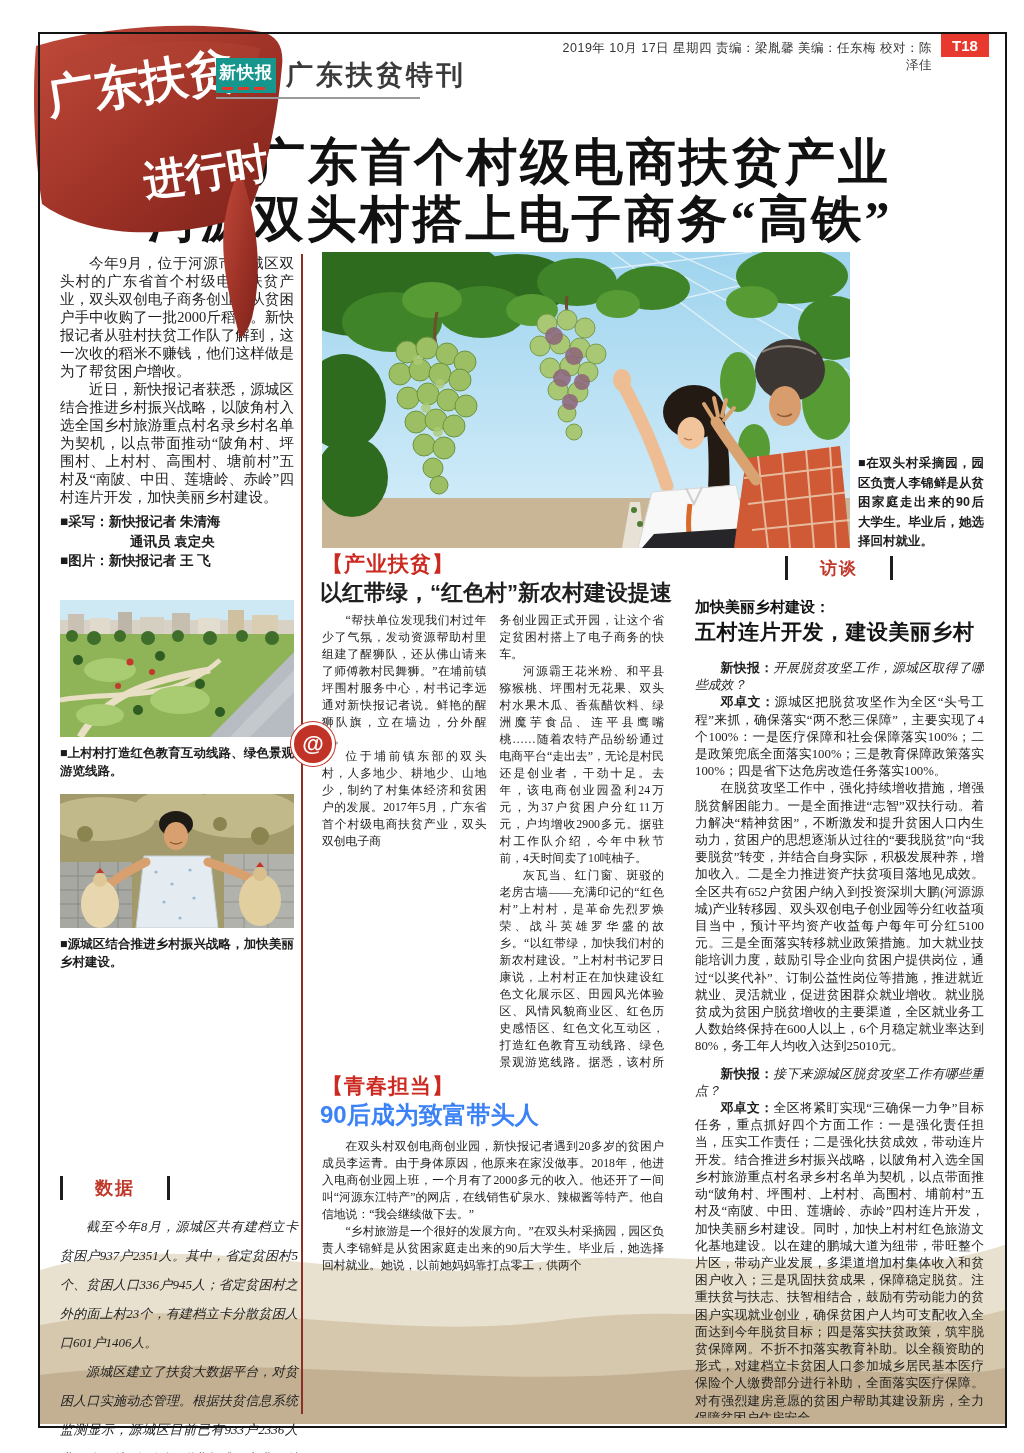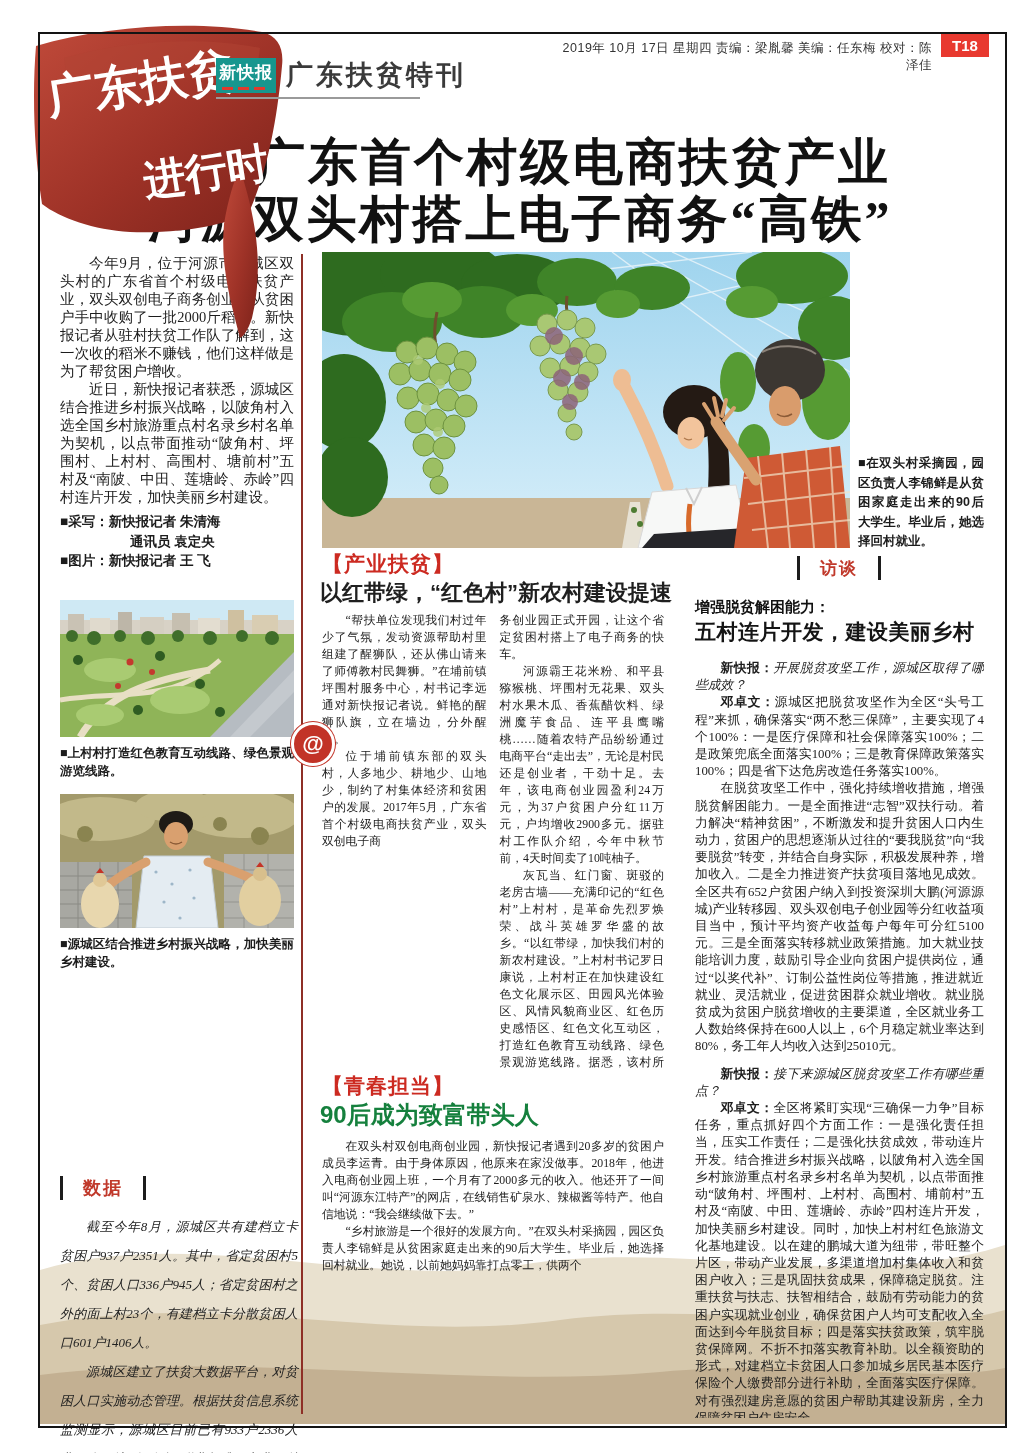--- a/index.html
+++ b/index.html
@@ -40,36 +40,36 @@
   #lc-byline p{text-indent:0;}
   #lc-byline .ind{padding-left:70px;}
   .lphoto{left:60px;width:234px;z-index:1;}
   #photo1{top:600px;height:137px;}
   #photo2{top:794px;height:134px;}
   .lcap{left:60px;width:234px;font-weight:bold;font-size:12.5px;line-height:18px;z-index:2;}
   #caption1{top:744px;}
   #caption2{top:935px;}
   .seclabel{display:flex;align-items:center;z-index:2;}
   .seclabel .bar{width:3px;height:24px;background:#1d1d1d;}
-  .seclabel .txt{color:#c0392b;font-weight:bold;font-size:18px;letter-spacing:2px;margin:0 20px;}
+  .seclabel .txt{color:#c0392b;font-weight:bold;font-size:18px;letter-spacing:2px;margin:0 32px;}
   #data-label{left:60px;top:1176px;}
   #data-text{left:60px;top:1212px;width:238px;font-size:13px;line-height:29px;font-style:italic;color:#222;z-index:2;}
   
   #main-photo{left:322px;top:252px;width:528px;height:296px;z-index:1;}
   #main-caption{left:858px;top:454px;width:126px;font-weight:bold;font-size:12.5px;line-height:19.5px;z-index:2;}
   
   .tag{color:#cc2a21;font-weight:bold;font-size:21px;letter-spacing:1px;z-index:2;}
   #industry-tag{left:322px;top:550px;}
   #industry-title{left:320px;top:578px;font-size:22px;font-weight:bold;color:#1f1f1f;z-index:2;letter-spacing:0;}
   .cols{display:flex;gap:13px;overflow:hidden;z-index:2;}
   .cols .col{flex:1;font-size:11.8px;line-height:17px;}
   .cols .col p{margin:0;}
   #industry-cols{left:322px;top:612px;width:342px;height:457px;}
   #youth-tag{left:322px;top:1072px;}
-  #youth-title{left:320px;top:1099px;font-size:24px;font-weight:bold;color:#15803d;z-index:2;}
+  #youth-title{left:320px;top:1099px;font-size:24px;font-weight:bold;color:#3b82f6;z-index:2;}
   #youth-cols{left:322px;top:1138px;width:342px;height:276px;}
   
   #iv-label{left:695px;top:556px;width:288px;justify-content:center;}
   #iv-label .txt{font-size:17px;}
   #iv-kicker{left:695px;top:598px;font-size:15px;font-weight:bold;color:#111;z-index:2;}
   #iv-title{left:695px;top:618px;font-size:21px;font-weight:bold;color:#141414;letter-spacing:.5px;z-index:2;}
   #iv-body{left:695px;top:660px;width:289px;height:758px;font-size:12.8px;line-height:17.2px;overflow:hidden;z-index:2;}
   #iv-body .q{font-style:italic;margin-top:10px;}
   #iv-body .q:first-child{margin-top:0;}
   #iv-body b{font-style:normal;}
@@ -391,21 +391,21 @@
     <p>在双头村双创电商创业园，新快报记者遇到20多岁的贫困户成员李运青。由于身体原因，他原来在家没做事。2018年，他进入电商创业园上班，一个月有了2000多元的收入。他还开了一间叫“河源东江特产”的网店，在线销售矿泉水、辣椒酱等特产。他自信地说：“我会继续做下去。”</p>
     <p>“乡村旅游是一个很好的发展方向。”在双头村采摘园，园区负责人李锦鲜是从贫困家庭走出来的90后大学生。毕业后，她选择回村就业。她说，以前她妈妈靠打点零工，供两个</p>
   </div>
 </div>
 
 <div id="iv-label" class="abs seclabel">
   <span class="bar"></span>
   <span class="txt sans">访谈</span>
   <span class="bar"></span>
 </div>
-<div id="iv-kicker" class="abs sans">增强脱贫解困能力：</div>
+<div id="iv-kicker" class="abs sans">加快美丽乡村建设：</div>
 <div id="iv-title" class="abs sans">五村连片开发，建设美丽乡村</div>
 <div id="iv-body" class="abs just">
   <p class="q"><b>新快报：</b><span>开展脱贫攻坚工作，源城区取得了哪些成效？</span></p>
   <p><b>邓卓文：</b><span>源城区把脱贫攻坚作为全区“头号工程”来抓，确保落实“两不愁三保障”，主要实现了4个100%：一是医疗保障和社会保障落实100%；二是政策兜底全面落实100%；三是教育保障政策落实100%；四是省下达危房改造任务落实100%。</span></p>
   <p><span>在脱贫攻坚工作中，强化持续增收措施，增强脱贫解困能力。一是全面推进“志智”双扶行动。着力解决“精神贫困”，不断激发和提升贫困人口内生动力，贫困户的思想逐渐从过往的“要我脱贫”向“我要脱贫”转变，并结合自身实际，积极发展种养，增加收入。二是全力推进资产扶贫项目落地见成效。全区共有652户贫困户纳入到投资深圳大鹏(河源源城)产业转移园、双头双创电子创业园等分红收益项目当中，预计平均资产收益每户每年可分红5100元。三是全面落实转移就业政策措施。加大就业技能培训力度，鼓励引导企业向贫困户提供岗位，通过“以奖代补”、订制公益性岗位等措施，推进就近就业、灵活就业，促进贫困群众就业增收。就业脱贫成为贫困户脱贫增收的主要渠道，全区就业务工人数始终保持在600人以上，6个月稳定就业率达到80%，务工年人均收入达到25010元。</span></p>
   <p class="q"><b>新快报：</b><span>接下来源城区脱贫攻坚工作有哪些重点？</span></p>
   <p><b>邓卓文：</b><span>全区将紧盯实现“三确保一力争”目标任务，重点抓好四个方面工作：一是强化责任担当，压实工作责任；二是强化扶贫成效，带动连片开发。结合推进乡村振兴战略，以陂角村入选全国乡村旅游重点村名录乡村名单为契机，以点带面推动“陂角村、坪围村、上村村、高围村、埔前村”五村及“南陂、中田、莲塘岭、赤岭”四村连片开发，加快美丽乡村建设。同时，加快上村村红色旅游文化基地建设。以在建的鹏城大道为纽带，带旺整个片区，带动产业发展，多渠道增加村集体收入和贫困户收入；三是巩固扶贫成果，保障稳定脱贫。注重扶贫与扶志、扶智相结合，鼓励有劳动能力的贫困户实现就业创业，确保贫困户人均可支配收入全面达到今年脱贫目标；四是落实扶贫政策，筑牢脱贫保障网。不折不扣落实教育补助。以全额资助的形式，对建档立卡贫困人口参加城乡居民基本医疗保险个人缴费部分进行补助，全面落实医疗保障。对有强烈建房意愿的贫困户帮助其建设新房，全力保障贫困户住房安全。</span></p>
 </div>
 
 </body></html>

